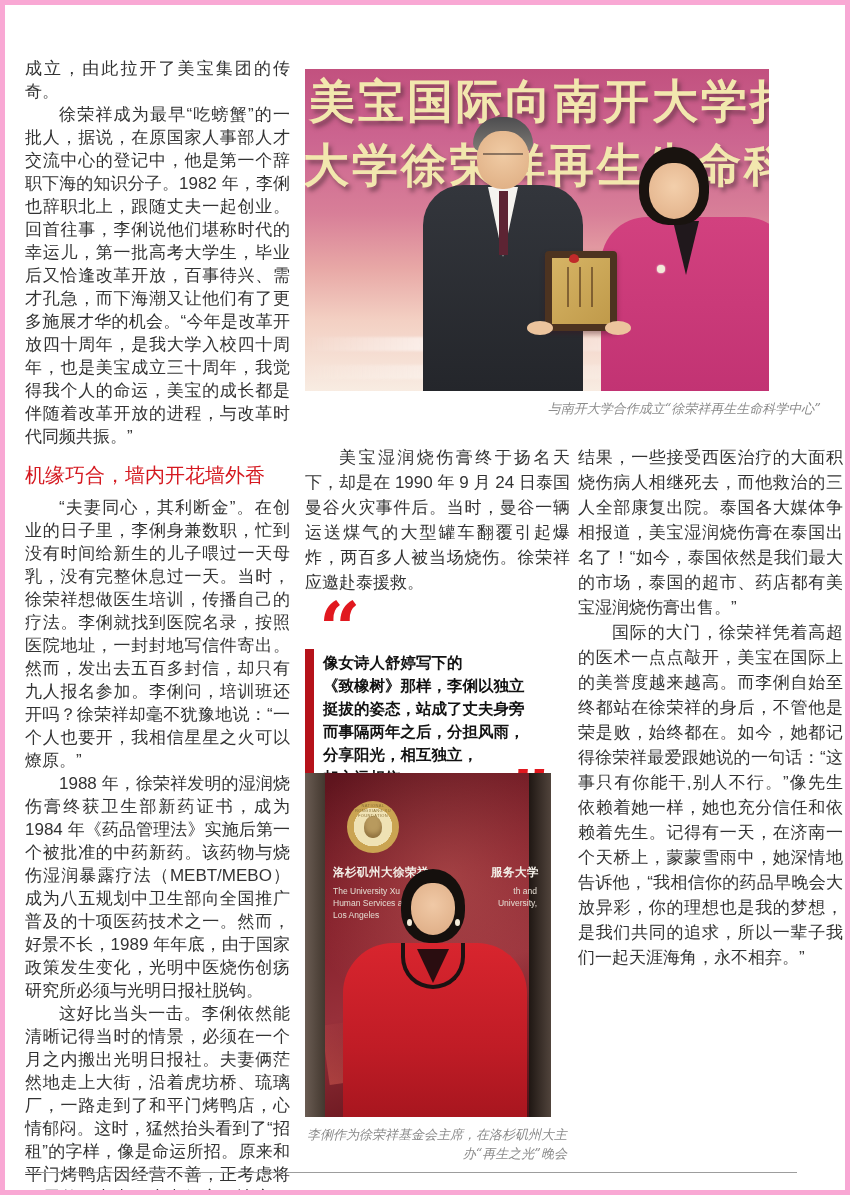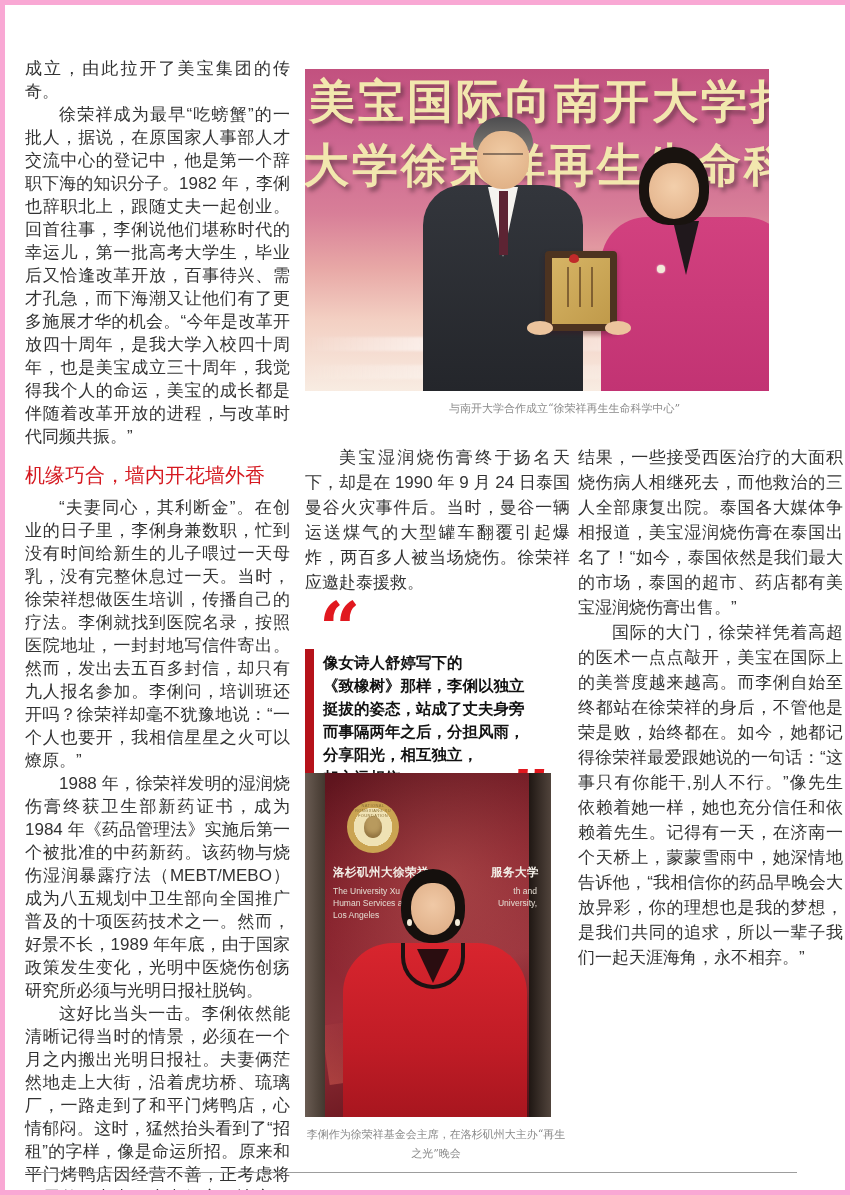--- a/index.html
+++ b/index.html
@@ -61,22 +61,22 @@
     background:#4d3320; border-radius:4px;
     box-shadow:0 3px 5px rgba(60,20,30,.4); }
   .plaque-plate { position:absolute; left:7px; top:7px; width:58px; height:66px;
     background:linear-gradient(135deg,#d6b465,#c09a4a); }
   .plaque-emblem { position:absolute; left:24px; top:3px; width:10px; height:9px;
     background:#c02a2a; border-radius:50% 50% 50% 50%/60% 60% 40% 40%; }
   .plaque-text { position:absolute; top:16px; width:2px; height:40px; background:rgba(70,40,20,.55); }
   .hand { position:absolute; width:26px; height:14px; border-radius:50%;
     background:#ecc49d; }
   
-  .caption { position:absolute; font-family:"DejaVu Serif", serif; 
-    font-size:11px; line-height:19px; color:#8a8a8a; text-align:center; }
+  .caption { position:absolute; font-family:"DejaVu Serif", serif; font-style:italic;
+    font-size:13px; line-height:19px; color:#8a8a8a; text-align:right; }
   #caption-top { left:303px; top:394px; width:513px; }
   #caption-mid { left:300px; top:1120px; width:262px; }
   
   .quote-mark { font-family:"DejaVu Serif", serif; font-weight:bold; color:#e1181f;
     font-size:72px; line-height:40px; }
   #quote-open { position:relative; left:14px; top:14px; height:46px; }
   #quote-close { text-align:right; position:relative; top:-12px; right:20px; height:34px;}
   .quote-box { display:flex; margin-top:8px; }
   .quote-bar { width:9px; background:#b5121a; flex:none; margin-right:9px; }
   .quote-text { font-size:15.5px; font-weight:bold; color:#111; line-height:23px;

